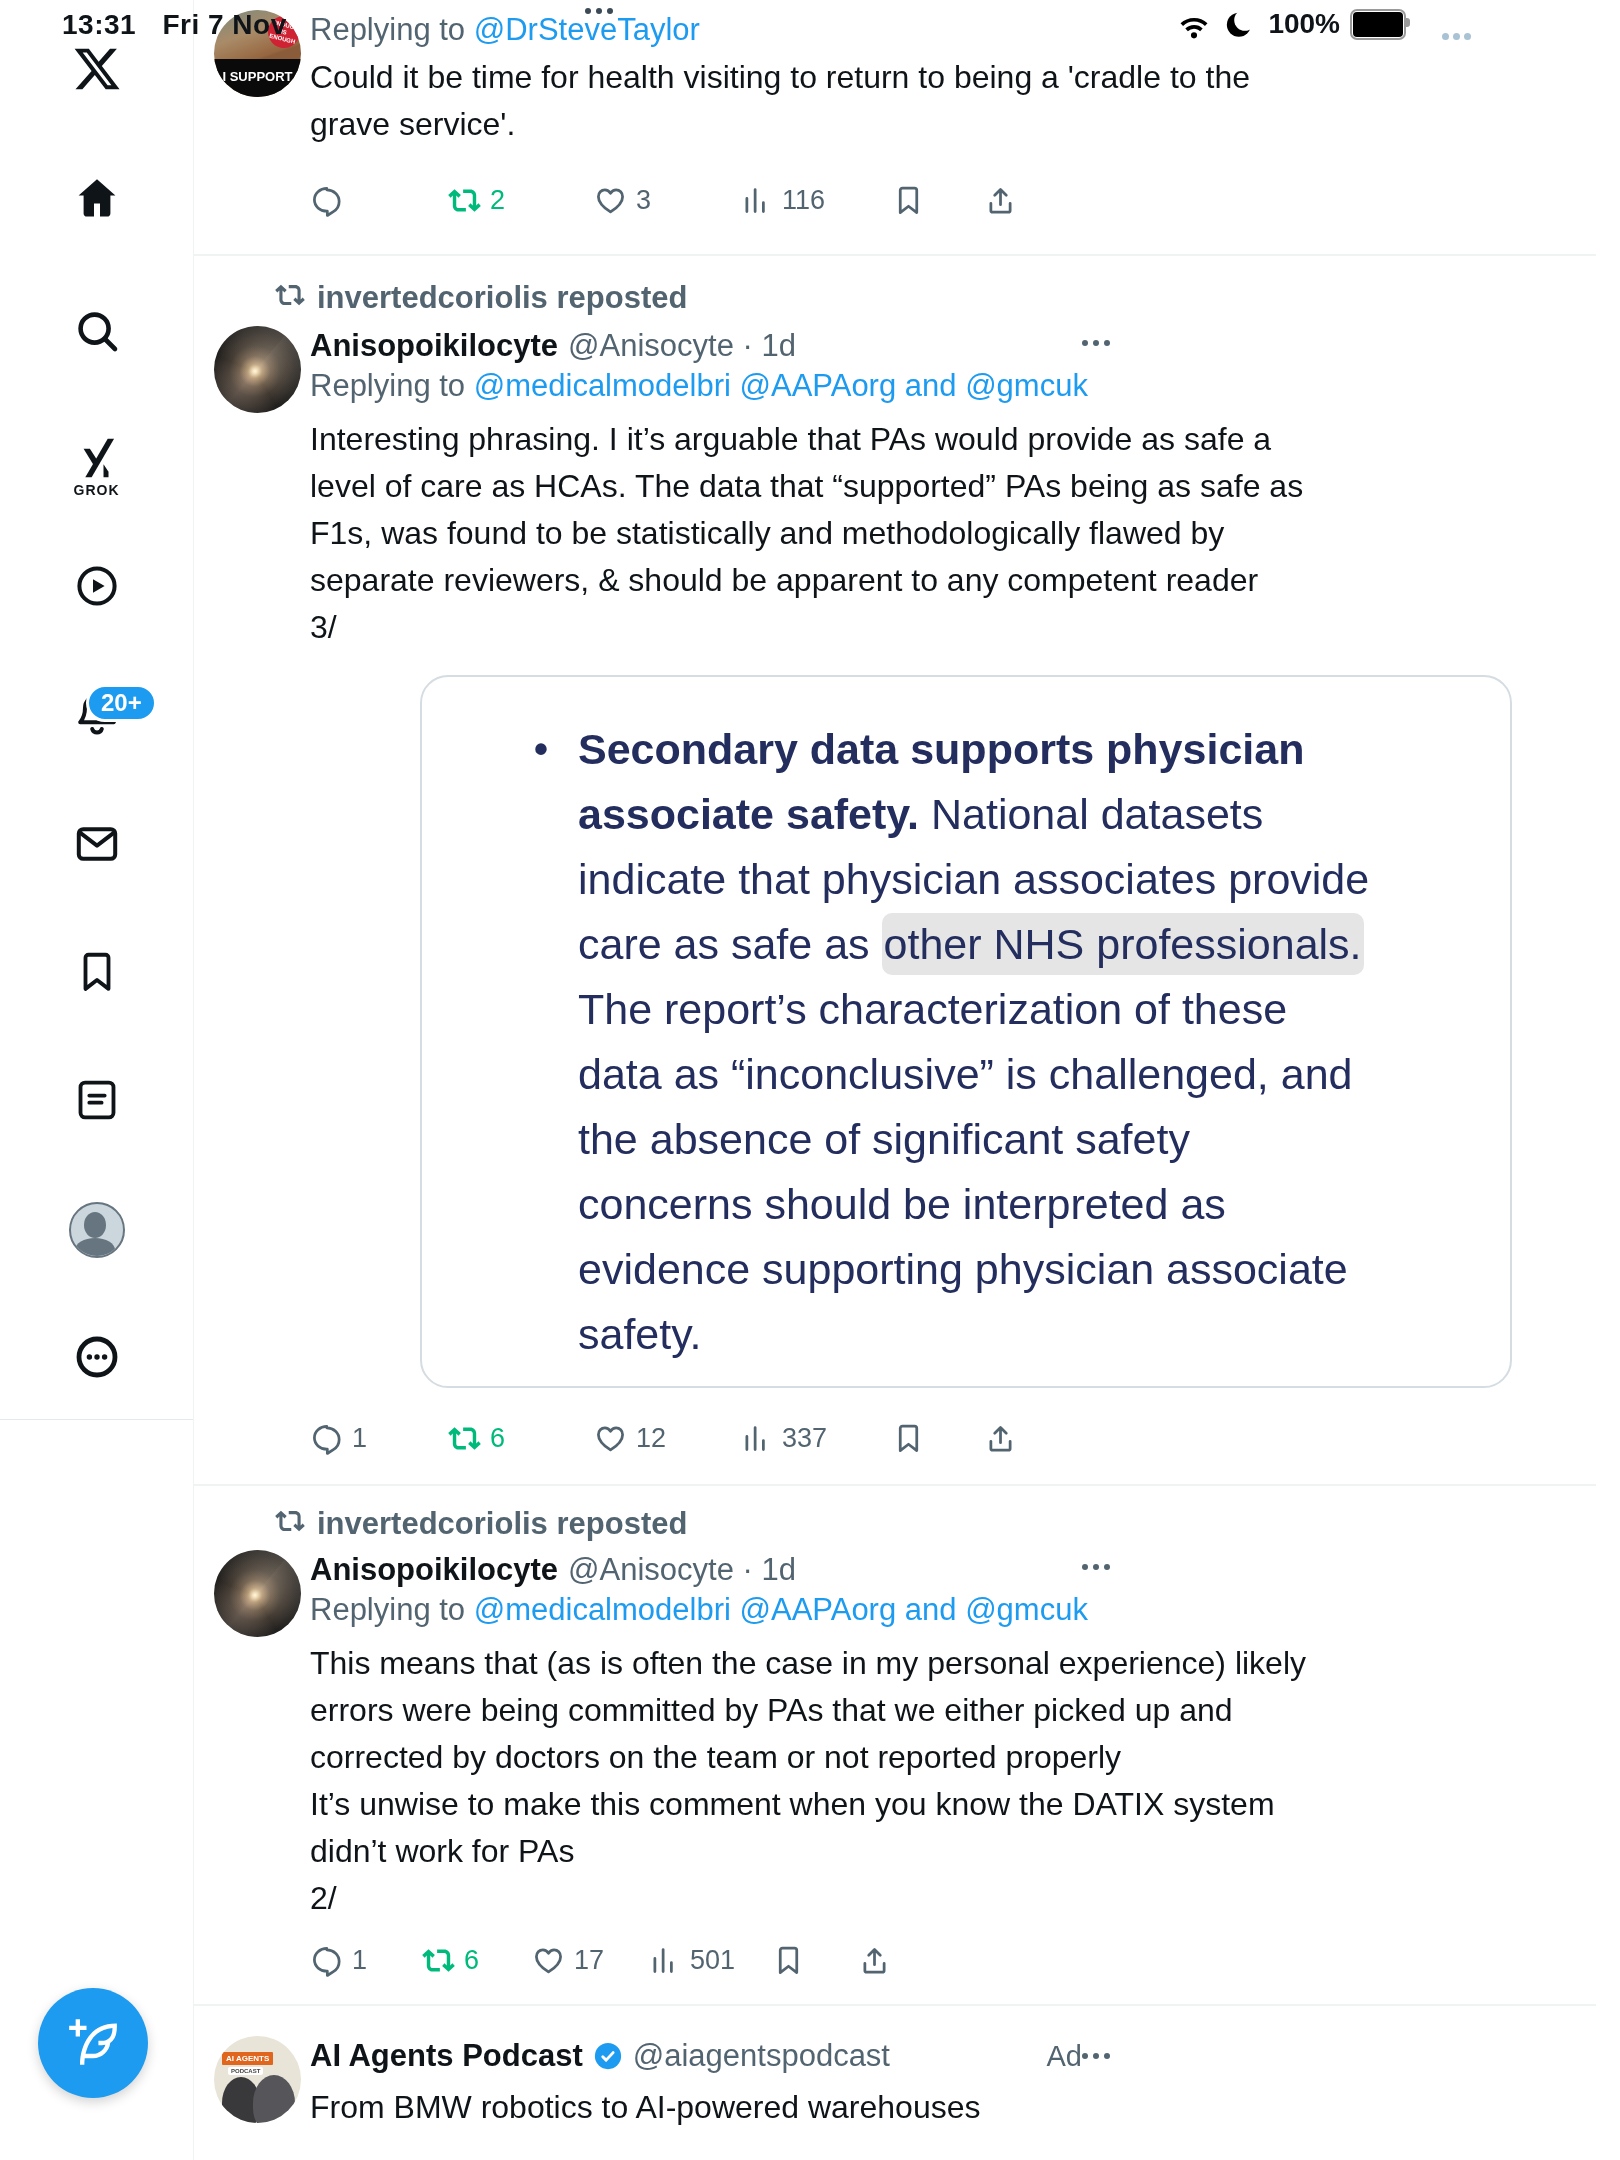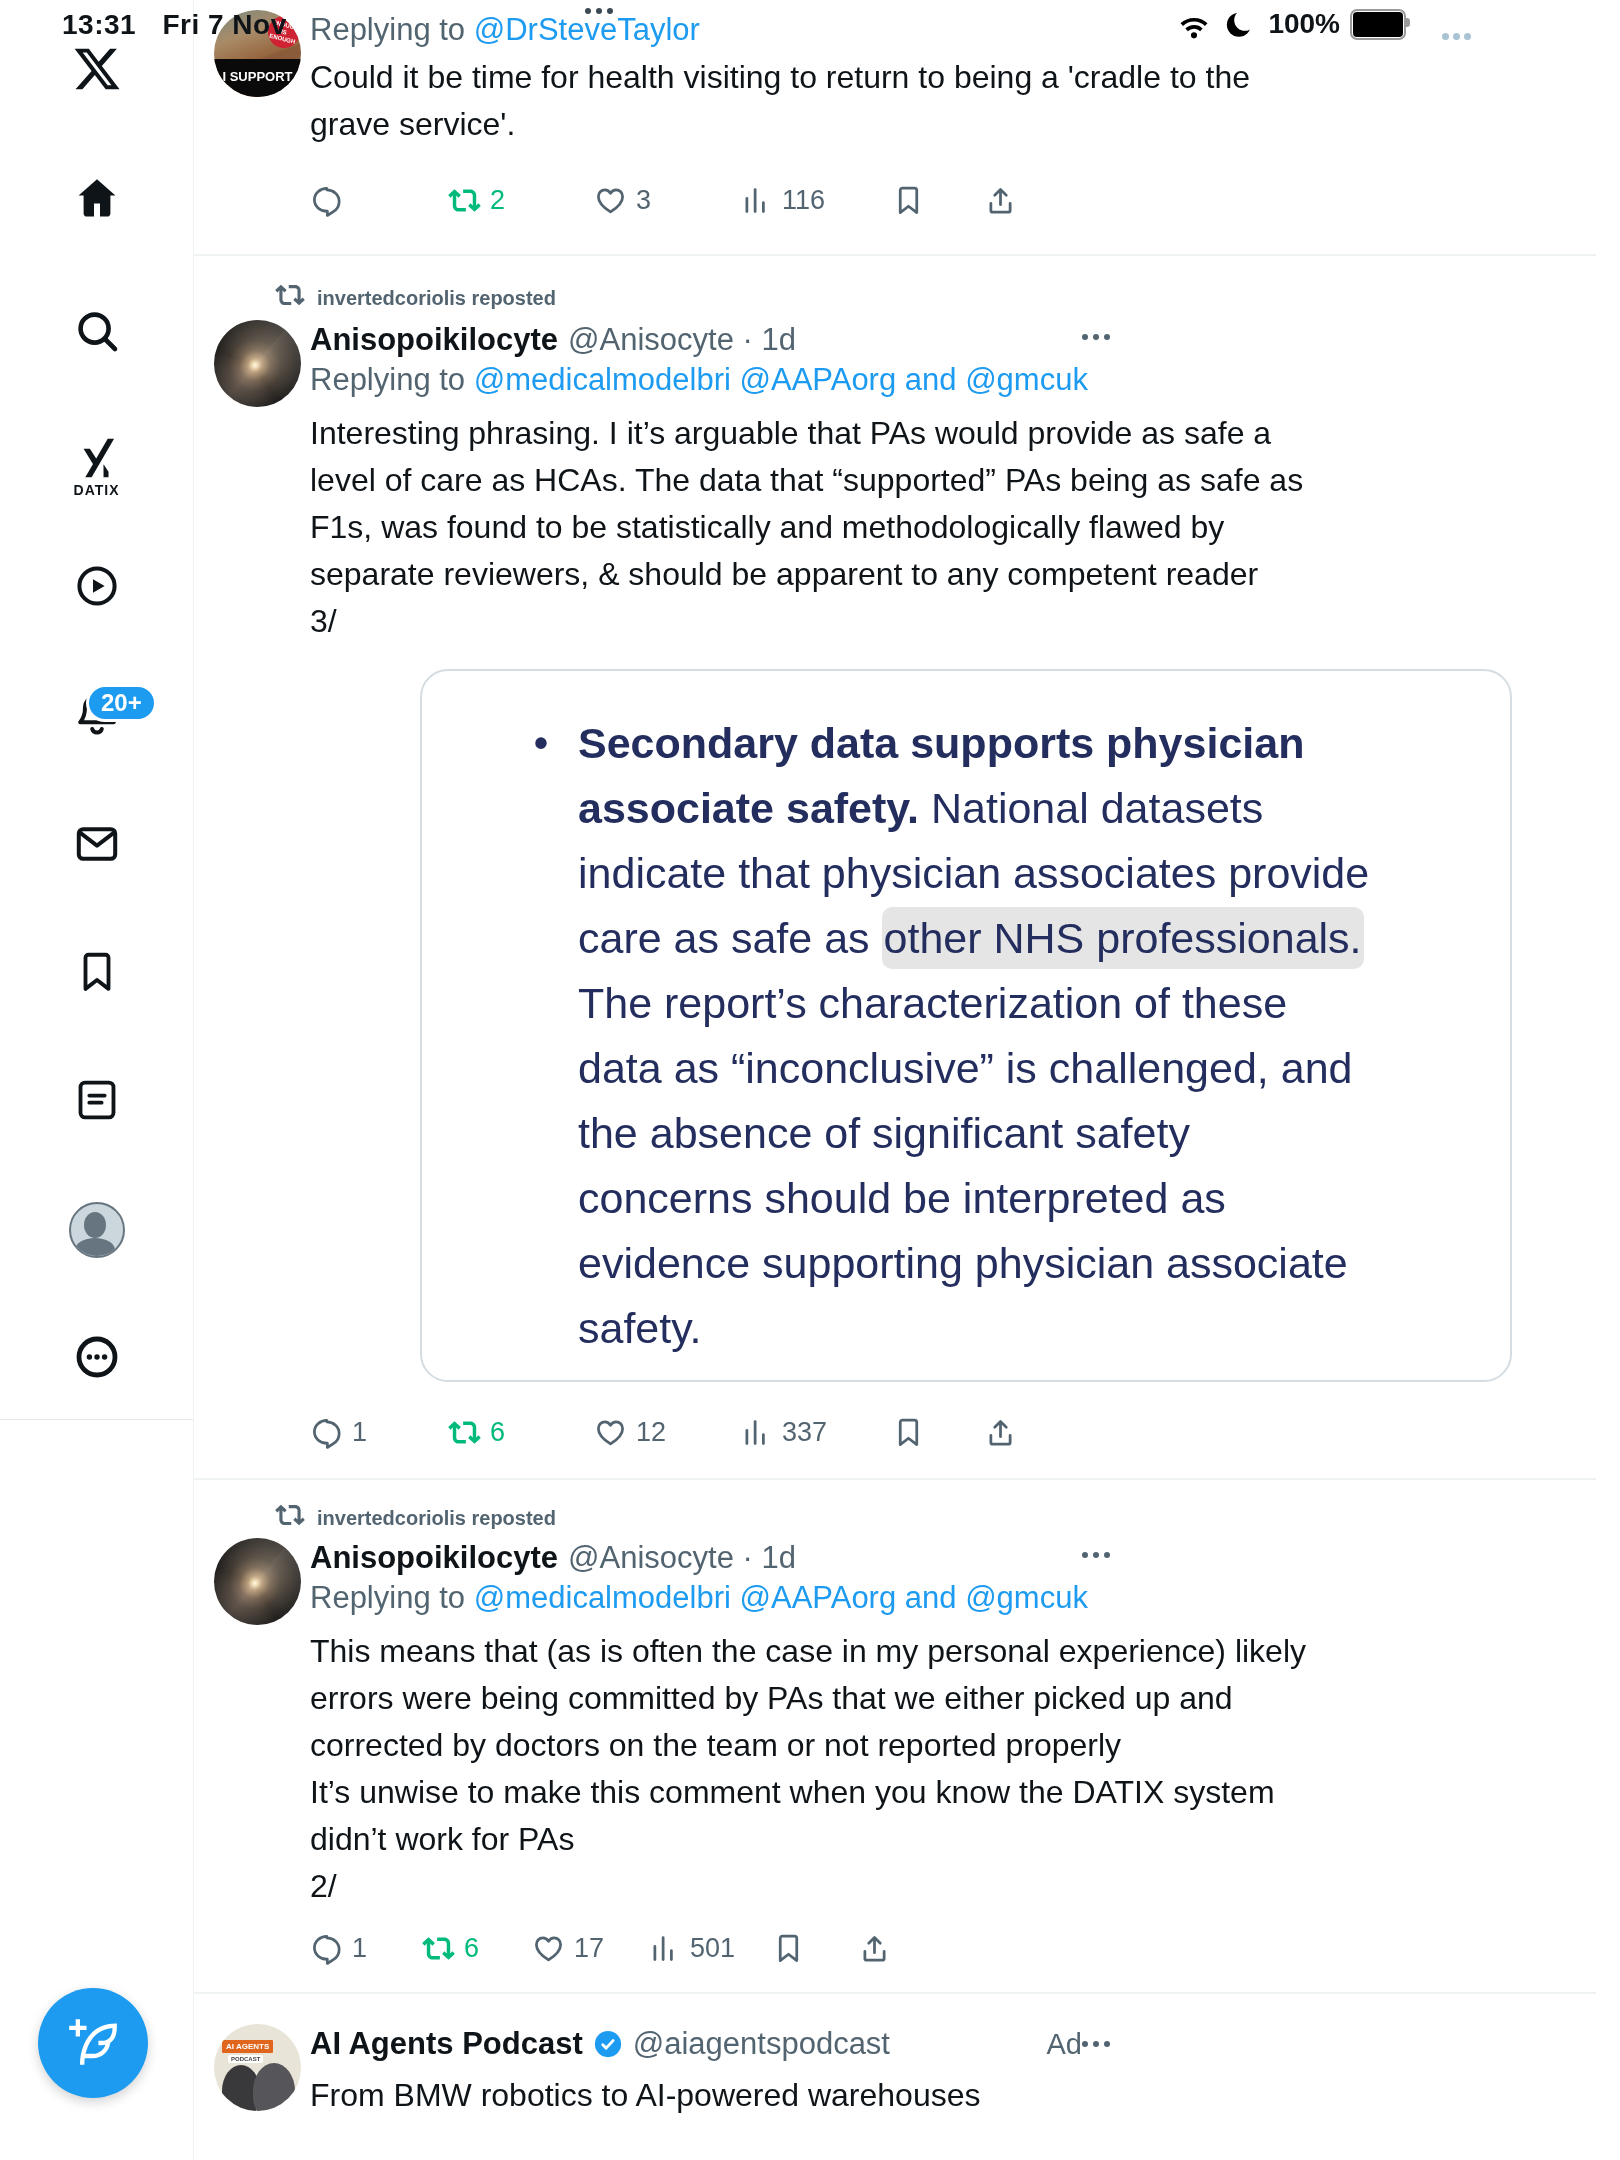--- a/index.html
+++ b/index.html
@@ -25,21 +25,21 @@
     padding:2px 12px;border-radius:22px;border:3px solid #fff;z-index:2;}
   .avatar-ph{width:52px;height:52px;border-radius:50%;background:#ccd6dd;border:2px solid #66757f;position:relative;overflow:hidden;}
   .avatar-ph .head{position:absolute;left:13px;top:8px;width:22px;height:26px;border-radius:50%;background:#66757f;}
   .avatar-ph .shoulders{position:absolute;left:4px;top:34px;width:40px;height:24px;border-radius:50%;background:#66757f;}
   .compose{position:absolute;left:38px;top:1988px;width:110px;height:110px;border-radius:50%;background:#1d9bf0;
     display:flex;align-items:center;justify-content:center;box-shadow:0 4px 12px rgba(0,0,0,.18);cursor:pointer;z-index:20;}
   
   .main{position:absolute;left:193px;top:0;width:1427px;}
   .tweet{position:relative;border-bottom:2px solid #eff3f4;margin-right:24px;}
   .tweet.last{border-bottom:none;}
-  .repost-line{display:flex;align-items:flex-end;gap:12px;margin:0 0 4px 82px;color:#536471;font-weight:700;font-size:20px;}
+  .repost-line{display:flex;align-items:flex-start;gap:12px;margin:0 0 4px 82px;color:#536471;font-weight:700;font-size:31px;}
   .trow{display:flex;}
   .avcol{width:117px;flex:0 0 117px;}
   .avatar{width:87px;height:87px;border-radius:50%;margin-left:21px;overflow:hidden;position:relative;cursor:pointer;}
   .tcontent{flex:1;min-width:0;}
   .thead{position:relative;display:flex;align-items:baseline;gap:10px;font-size:31px;line-height:40px;width:800px;}
   .name{font-weight:700;cursor:pointer;white-space:nowrap;}
   .handle{color:#536471;white-space:nowrap;}
   .replying{font-size:31px;line-height:40px;color:#536471;}
   .replying .lnk{color:#1d9bf0;cursor:pointer;}
   .body{font-size:32px;line-height:47px;margin-top:4px;max-width:1200px;white-space:pre-line;}
@@ -149,21 +149,21 @@
         <path d="M16 16 21 21"></path>
       </svg>
   </div>
   <div class="side-item" style="top:435px">
     <div class="grok-wrap">
       <svg width="52" height="46" viewBox="0 0 24 24">
         <path fill="#0f1419" d="M20.9 2 9.2 22H5.9L17.6 2h3.3z"></path>
         <path fill="#0f1419" d="M5 7.2h3.3l3.6 5.6-1.7 2.9L5 7.2z"></path>
         <path fill="#0f1419" d="M15.4 15.2l2.6 4V22h-2.6v-6.8z"></path>
       </svg>
-      <div class="grok-label">DATIX</div>
+      <div class="grok-label">GROK</div>
     </div>
   </div>
   <div class="side-item" style="top:562px">
     <svg class="sicon" width="48" height="48" viewBox="0 0 24 24">
         <circle cx="12" cy="12" r="8.8"></circle>
         <path d="M10 8.6v6.8l5.8-3.4z" fill="#0f1419" stroke="none"></path>
       </svg>
   </div>
   <div class="side-item" style="top:690px">
     <svg class="sicon" width="48" height="48" viewBox="0 0 24 24">

